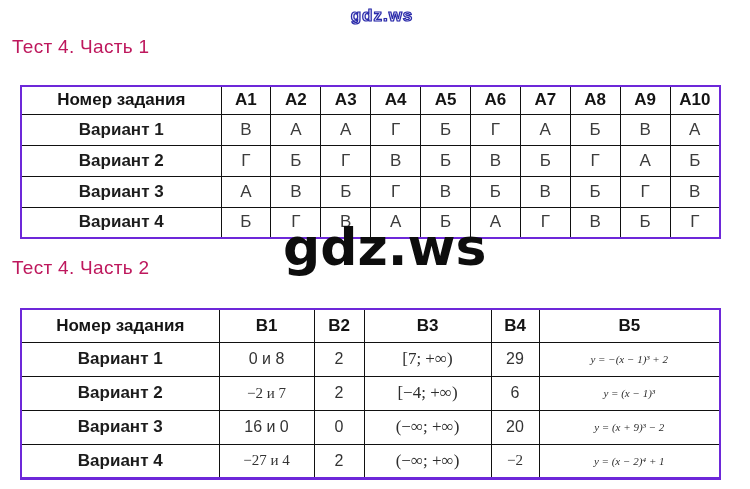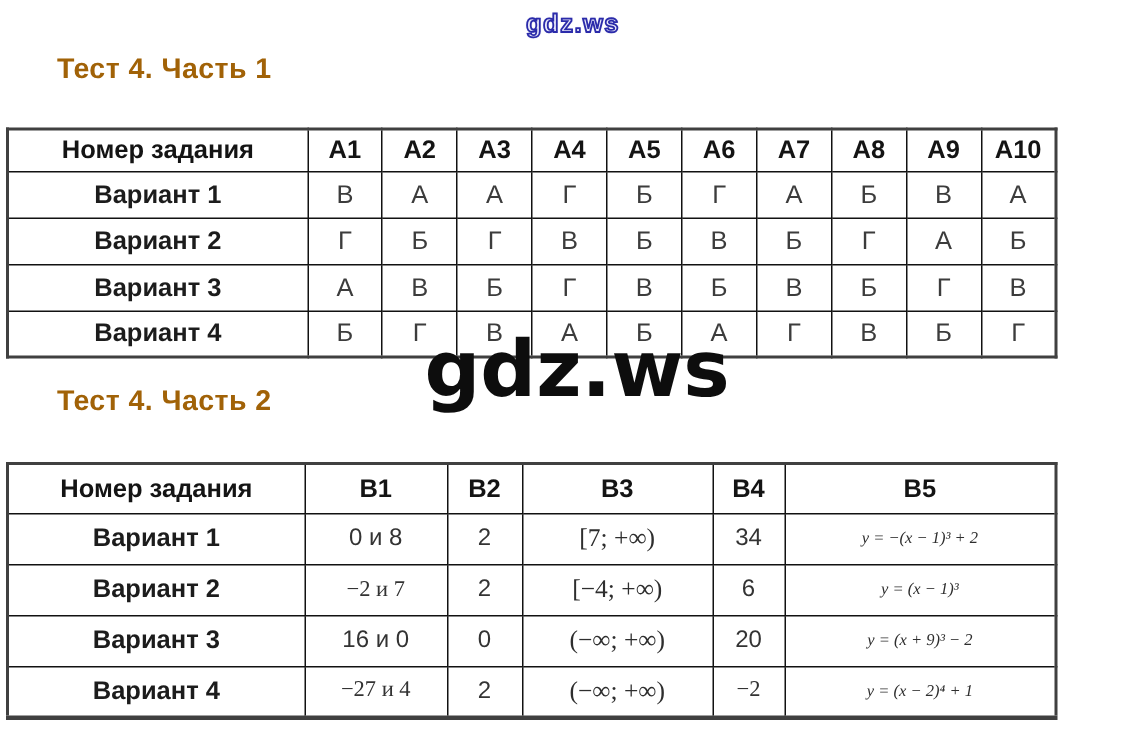--- a/index.html
+++ b/index.html
@@ -7,34 +7,34 @@
     width:750px; height:489px; position:relative; overflow:hidden;
     background:#ffffff; font-family:"Liberation Sans", sans-serif; color:#1a1a1a;
   }
   .wm-top {
     position:absolute; top:6px; left:0; width:100%; text-align:center;
     padding-left:14px; box-sizing:border-box;
     font-size:17px; font-weight:bold; letter-spacing:1px;
     color:#e8e8f8; -webkit-text-stroke:1.2px #2b2baa; text-shadow:0 0 1px #2b2baa;
   }
   .section-title {
-    position:absolute; left:38px; font-size:19px; font-weight:bold; color:#a16207;
+    position:absolute; left:12px; font-size:19px; font-weight:normal; color:#be185d;
     letter-spacing:0.3px;
   }
   #title1 { top:36px; }
   #title2 { top:257px; }
   .wm-big {
     position:absolute; left:283px; top:220px; z-index:5;
     font-family:"DejaVu Sans", sans-serif; font-weight:bold;
     font-size:52px; line-height:1.05; color:#0d0d0d;
   }
   table.anskey {
-    position:absolute; left:4px; width:701px;
+    position:absolute; left:20px; width:701px;
     border-collapse:collapse; table-layout:fixed; background:#fff;
-    border:2px solid #404040;
+    border:2px solid #6d28d9;
   }
   #table1 { top:85px; }
   #table2 { top:308px; border-bottom-width:3px; }
   .anskey th, .anskey td {
     border:1px solid #111; text-align:center; vertical-align:middle;
     padding:1px 2px; overflow:hidden; white-space:nowrap;
   }
   .anskey thead th { font-size:17px; font-weight:bold; color:#141414; }
   #table1 thead tr { height:28px; }
   #table1 tbody tr { height:31px; }
@@ -161,21 +161,21 @@
         <th>В4</th>
         <th>В5</th>
       </tr>
     </thead>
   <tbody>
       <tr>
         <td class="rowlabel">Вариант 1</td>
         <td class="ans">0 и 8</td>
         <td class="ans">2</td>
         <td class="ans interval">[7; +∞)</td>
-        <td class="ans">34</td>
+        <td class="ans">29</td>
         <td class="ans formula">y = −(x − 1)³ + 2</td>
       </tr>
       <tr>
         <td class="rowlabel">Вариант 2</td>
         <td class="ans serif">−2 и 7</td>
         <td class="ans">2</td>
         <td class="ans interval">[−4; +∞)</td>
         <td class="ans">6</td>
         <td class="ans formula">y = (x − 1)³</td>
       </tr>

